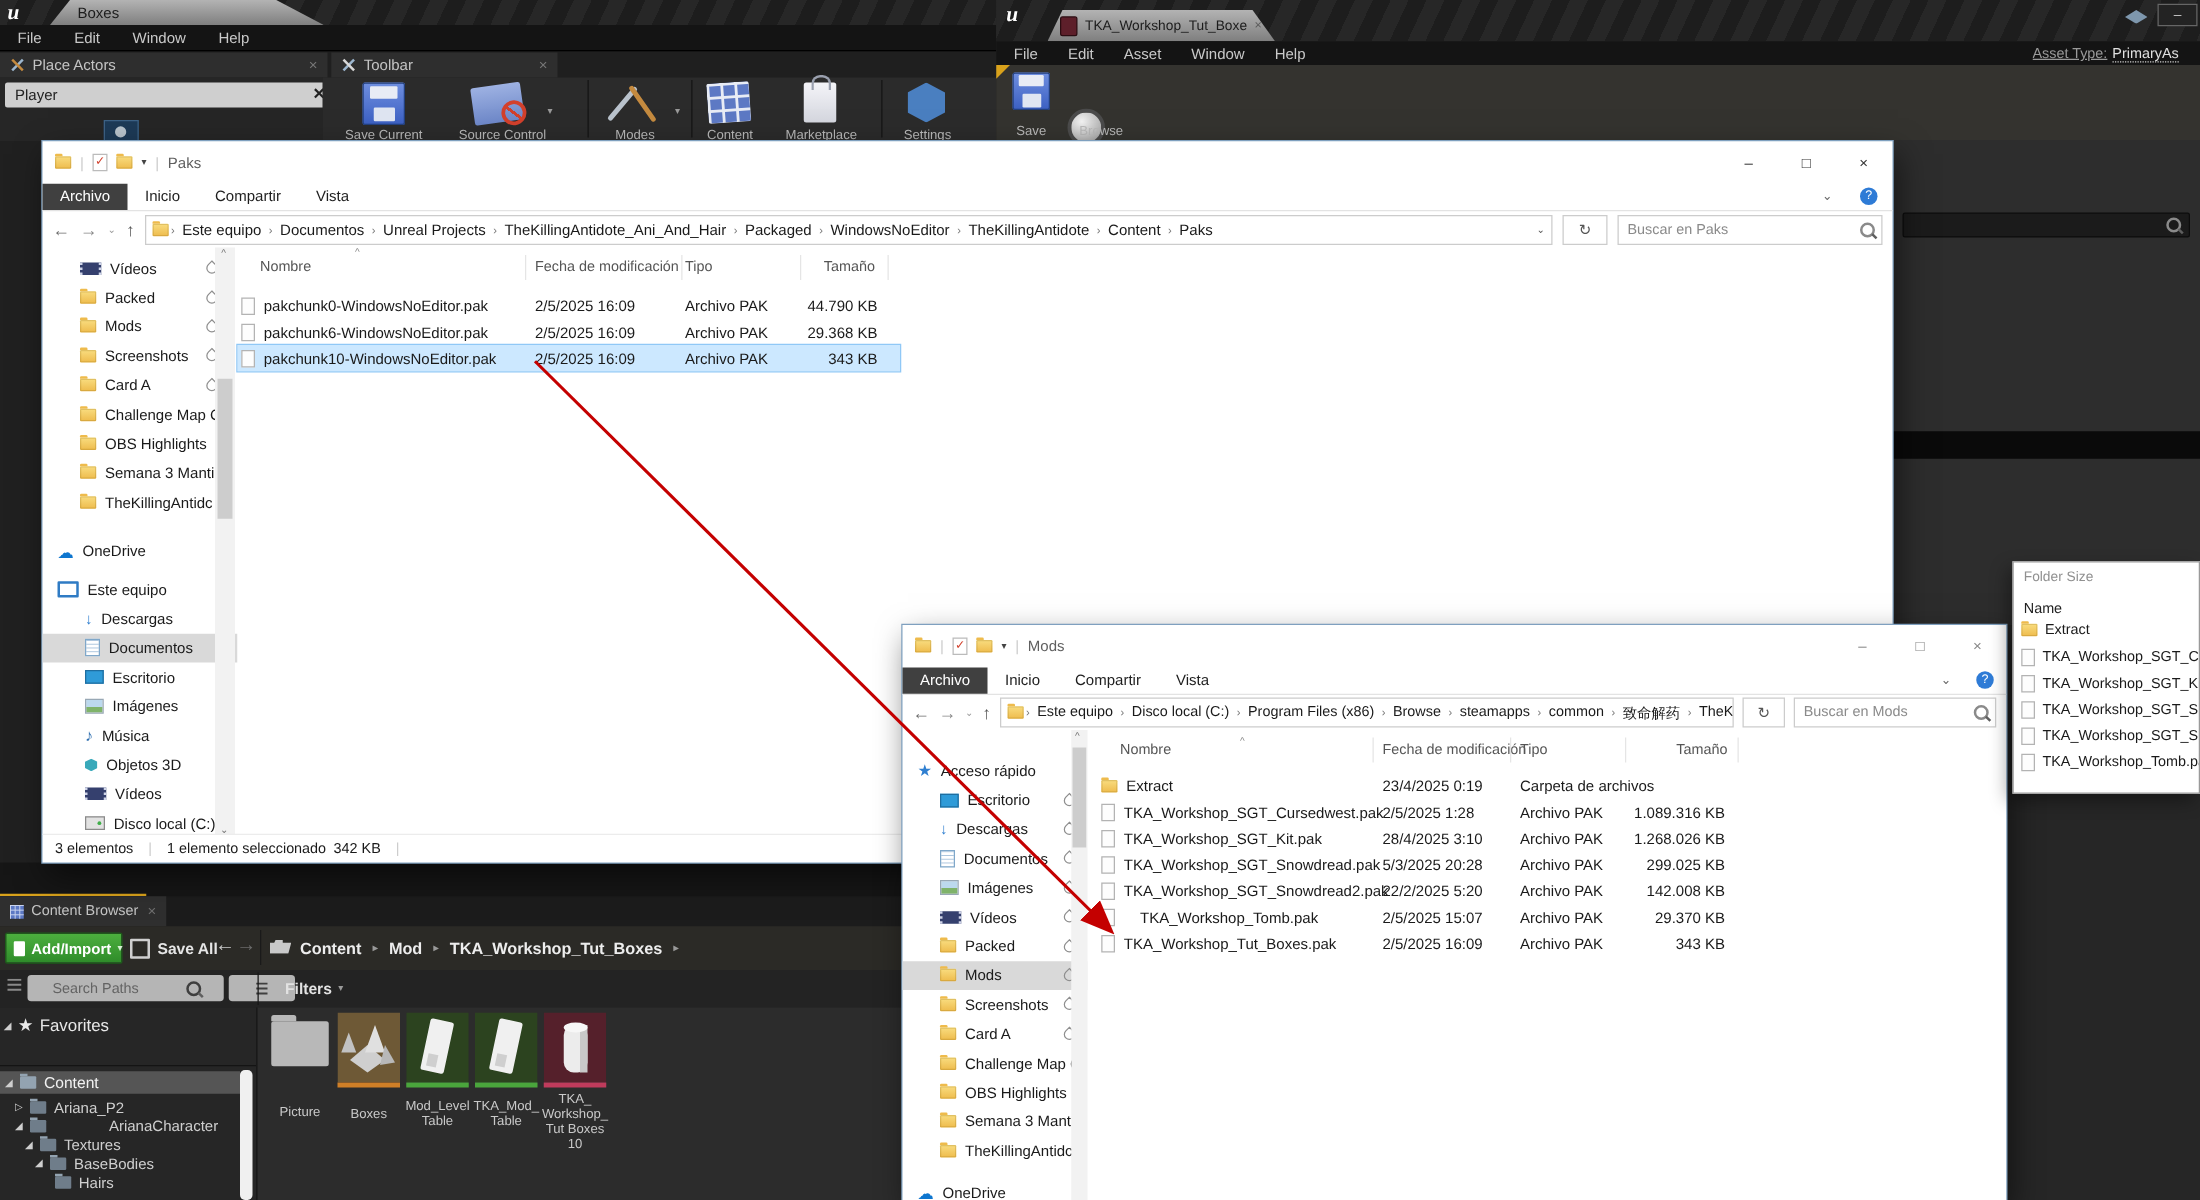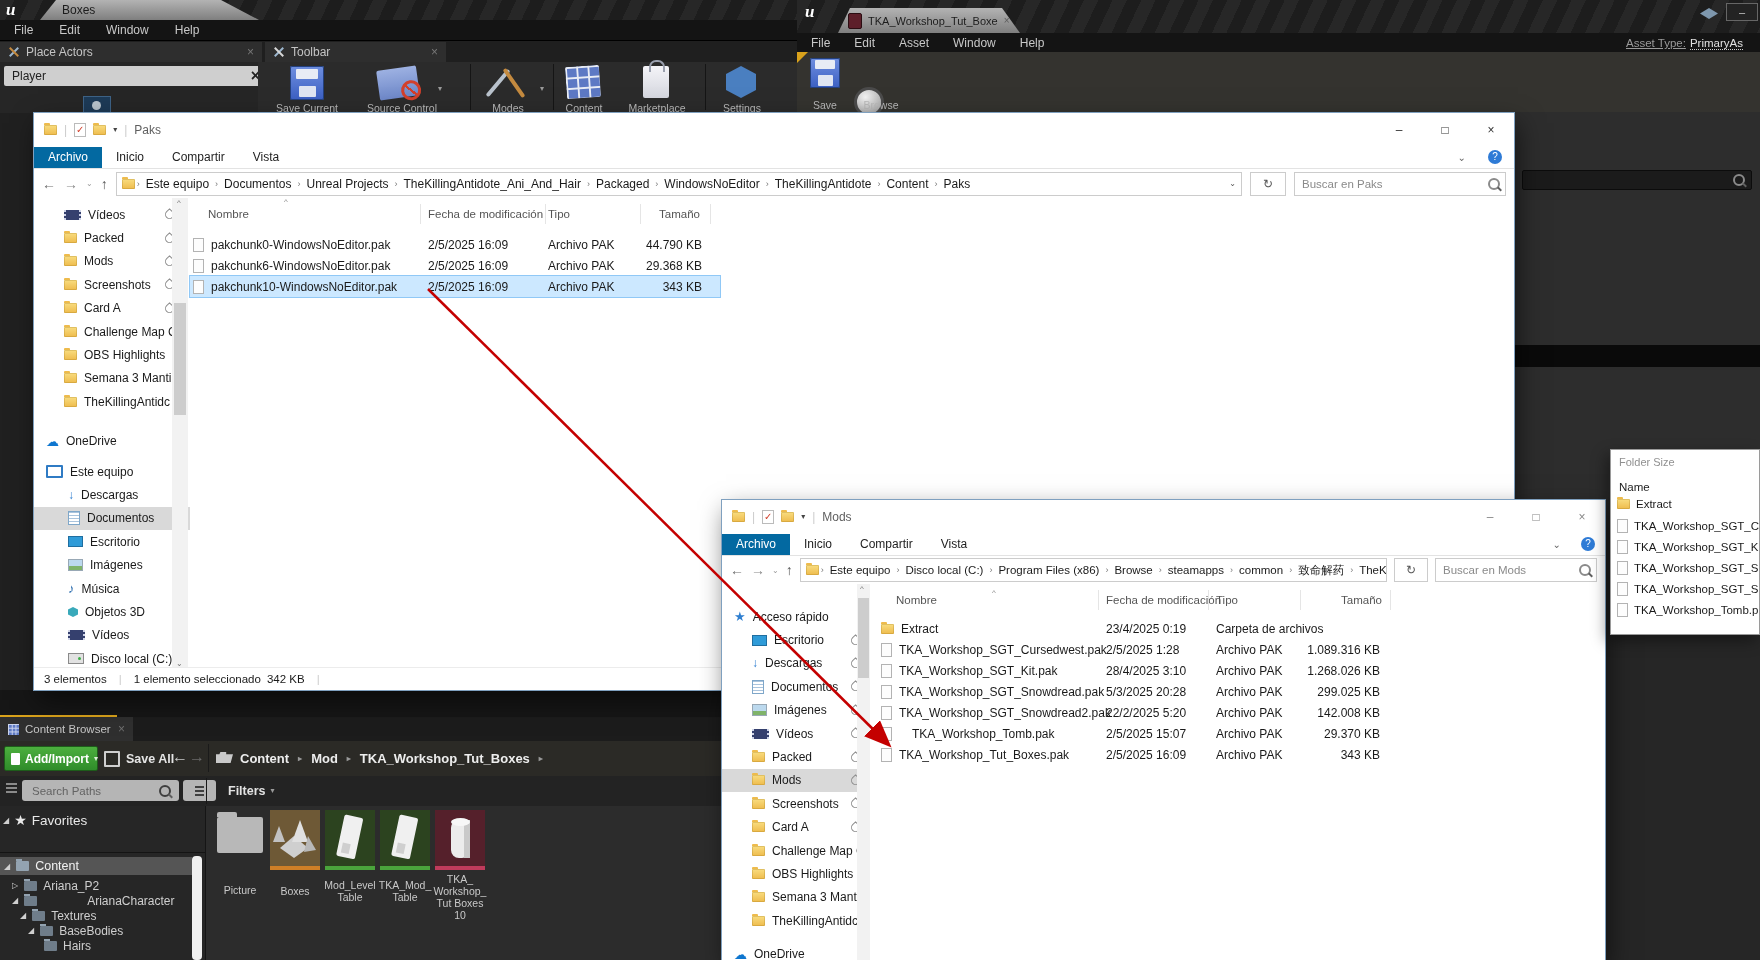--- a/index.html
+++ b/index.html
@@ -30,21 +30,21 @@
   .floppy{background:linear-gradient(#6f8fe0,#3b5fc2);border-radius:2px;position:relative;box-shadow:inset 0 0 0 1px #23407e;}
   .floppy:before{content:"";position:absolute;left:18%;top:8%;width:64%;height:30%;background:#e8ecf5;border-radius:1px;}
   .floppy:after{content:"";position:absolute;left:25%;bottom:8%;width:50%;height:34%;background:#dfe5f2;border-radius:1px;}
   .magbig{border:3px solid #4b4b4b;border-radius:50%;background:radial-gradient(circle at 35% 30%,#f2f2f2,#9a9a9a);position:relative;}
   .magbig:after{content:"";position:absolute;width:10px;height:4px;background:#3c3c3c;transform:rotate(45deg);right:-9px;bottom:-4px;border-radius:2px;}
 
   
   .xw{position:absolute;background:#fff;color:#1a1a1a;font-size:12px;box-shadow:0 0 0 1px #7fa0bf,4px 10px 24px rgba(0,0,0,.55);}
   .wb{width:46px;height:30px;display:flex;align-items:center;justify-content:center;color:#333;font-size:12px;}
   .rtab{padding:3px 14px 4px;color:#1e1e1e;}
-  .rtab.active{background:#0369a1;color:#fff;}
+  .rtab.active{background:#404040;color:#fff;}
   .abox{height:22px;border:1px solid #ccc;display:flex;align-items:center;gap:2px;padding:0 5px;overflow:hidden;white-space:nowrap;}
   .crumb{padding:0 4px;flex:none;}
   .csep{color:#777;font-size:9px;flex:none;}
   .navarr{color:#8a8a8a;font-size:14px;line-height:1;}
   .sitem{height:23.4px;display:flex;align-items:center;gap:7px;padding-left:30px;position:relative;white-space:nowrap;}
   .sitem.lvl0{padding-left:12px;}
   .sitem.lvl2{padding-left:34px;}
   .pinr{position:absolute;right:16px;}
   .fhead{position:absolute;font-size:11.5px;color:#555;white-space:nowrap;}
   .hsep{position:absolute;width:1px;background:#e5e5e5;}
@@ -53,21 +53,21 @@
   .ic-film{width:13px;height:10px;background:#35406e;border-left:2px dotted #cfd4e8;border-right:2px dotted #cfd4e8;flex:none;}
   .ic-mon{width:13px;height:9px;border:2px solid #2f7bc4;border-radius:1px;flex:none;}
   .ic-desk{width:13px;height:9px;background:#2f9bd8;border:1px solid #1f6ea0;flex:none;}
   .ic-doc{width:10px;height:12px;background:#fff;border:1px solid #7fa7c9;background-image:linear-gradient(#aac4dd 1px,transparent 1px);background-size:100% 3px;flex:none;}
   .ic-pic{width:13px;height:10px;background:linear-gradient(180deg,#bcd9ee 55%,#7fb36a 55%);border:1px solid #98a8b5;flex:none;}
   .ic-cube{width:10px;height:10px;background:#39a9ba;clip-path:polygon(50% 0,100% 25%,100% 75%,50% 100%,0 75%,0 25%);flex:none;}
   .ic-drv{width:14px;height:9px;background:#e2e2e2;border:1px solid #8a8a8a;position:relative;flex:none;}
   .ic-drv:after{content:"";position:absolute;right:2px;top:3px;width:3px;height:3px;border-radius:50%;background:#3fae49;}
 
   
-  .cb-search{background:#b5b5b5;border-radius:3px;display:flex;align-items:center;padding:0 8px;gap:5px;}
+  .cb-search{background:#b5b5b5;border-radius:3px;display:flex;align-items:center;padding:0 18px;gap:5px;}
   .cb-search input{border:none;background:transparent;outline:none;font-size:11.5px;color:#444;width:100%;font-family:"Liberation Sans",sans-serif;}
   .cb-search input::placeholder{color:#636363;}
   .exp{font-size:8px;color:#cfcfcf;flex:none;}
   .thumb-label{position:absolute;width:60px;text-align:center;font-size:10.5px;line-height:12px;color:#c9c9c9;transform:translateX(-50%);word-break:break-word;}
   .funnel{width:0;height:0;border-left:5px solid transparent;border-right:5px solid transparent;border-top:6px solid #d5d5d5;position:relative;flex:none;}
   .funnel:after{content:"";position:absolute;left:-1px;top:0px;width:2px;height:5px;background:#d5d5d5;}
 
   input.xinput{border:none;background:transparent;outline:none;font-size:11.5px;color:#333;width:100%;font-family:"Liberation Sans",sans-serif;}
   input.xinput::placeholder{color:#8a8a8a;}
 </style>

